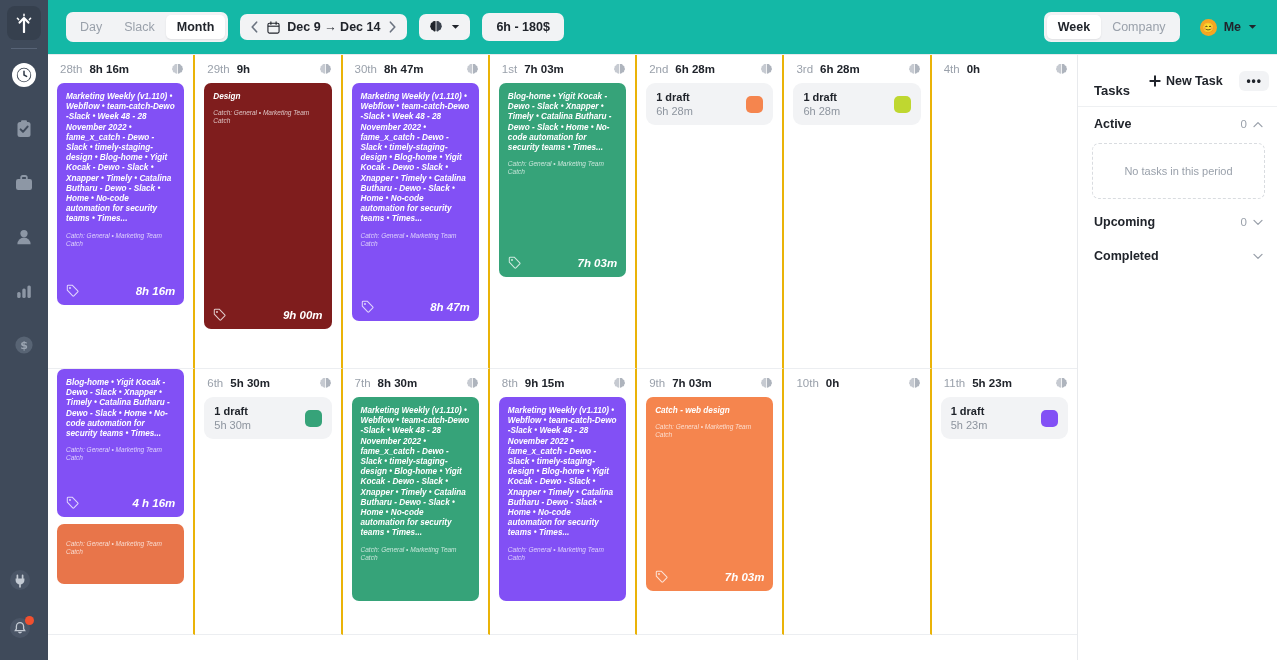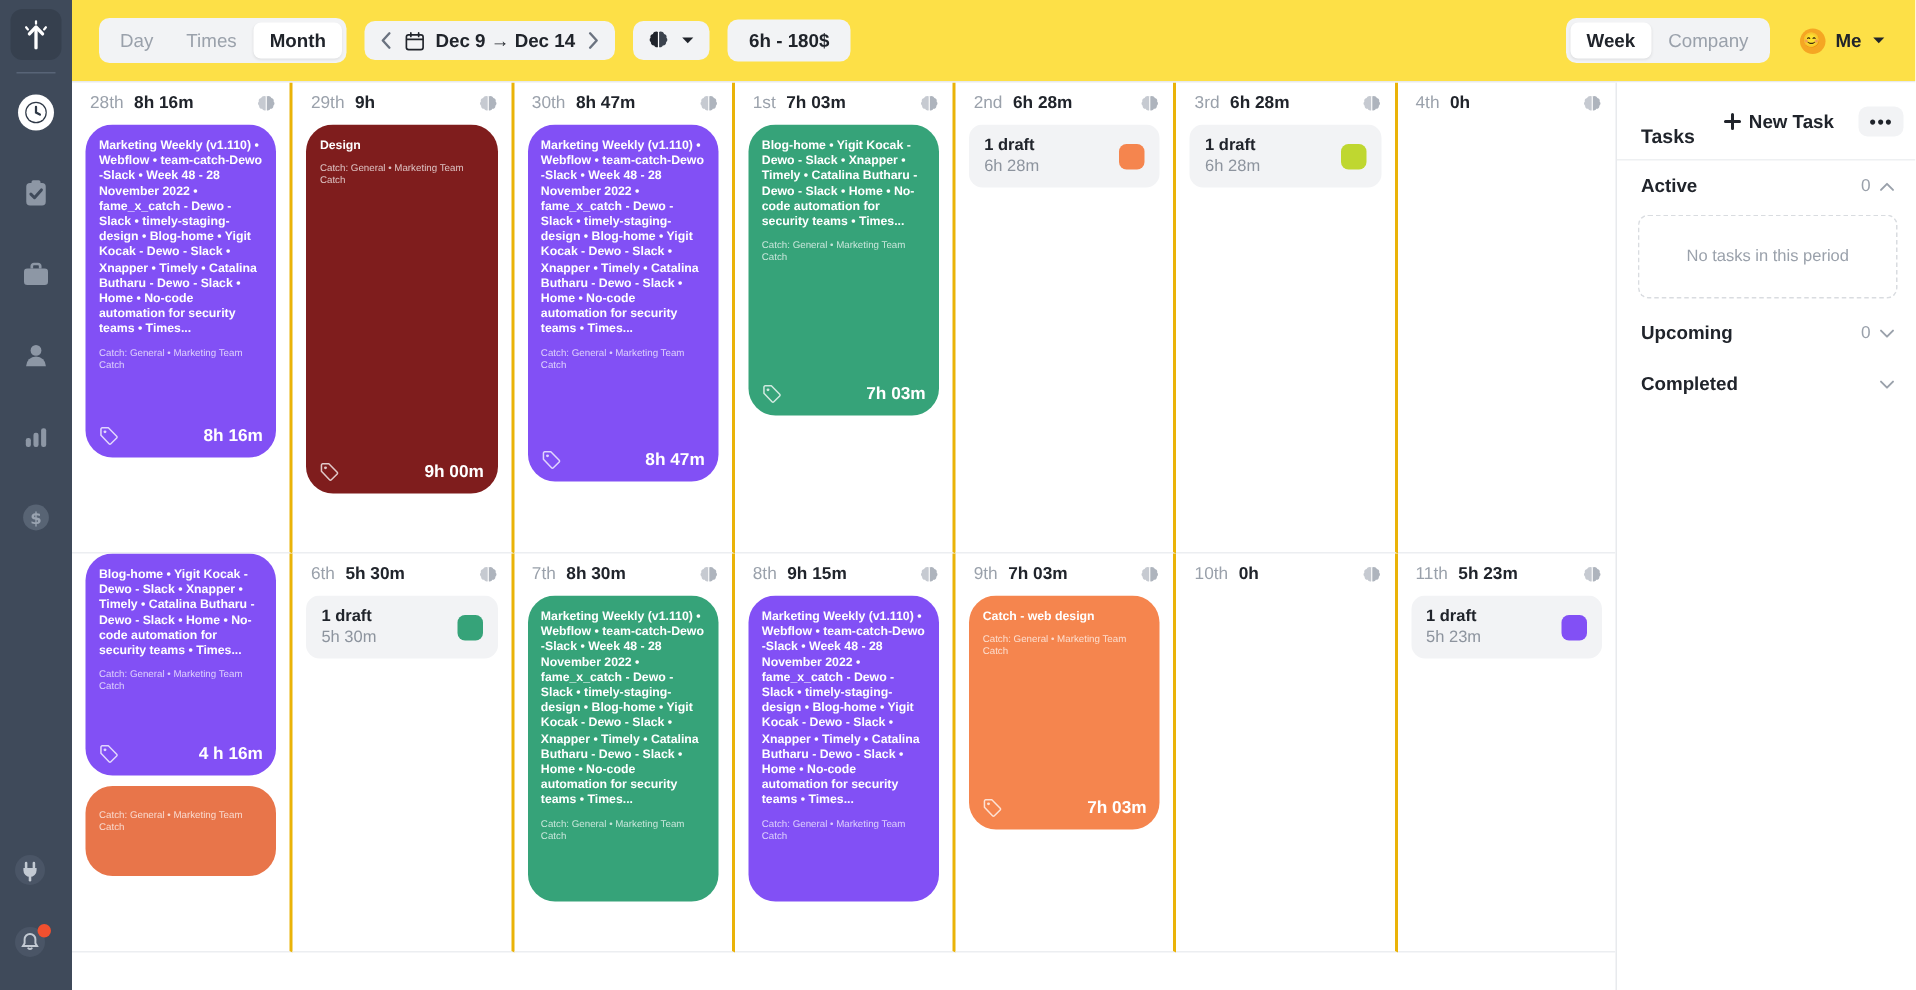--- a/index.html
+++ b/index.html
@@ -44,21 +44,21 @@
   }
 
   
   .main { flex: 1; display: flex; flex-direction: column; min-width: 0; }
 
   
   .toolbar {
     height: 54px; flex: 0 0 54px;
     display: flex; align-items: center;
     padding: 0 14px 0 18px;
-    background: #fde047;
+    background: #14b8a6;
     gap: 12px;
   }
   .seg {
     display: inline-flex; align-items: center;
     background: #f2f3f5; border-radius: 7px; padding: 3px;
   }
   .seg-btn {
     font-size: 12.5px; color: #9aa1ab; font-weight: 500;
     padding: 5px 11px; border-radius: 5px; cursor: pointer;
     white-space: nowrap;
@@ -126,27 +126,28 @@
     font-size: 11.5px;
   }
   .dnum { color: #9aa1ab; }
   .dtot { color: #20242b; font-weight: 700; }
   .dh-spacer { flex: 1; }
 
   .day-body { flex: 1; padding: 0 9px; overflow: hidden; display: flex; flex-direction: column; gap: 7px; }
 
   
   .card {
-    border-radius: 18px; color: #fff;
+    border-radius: 7px; color: #fff;
     padding: 9px 9px 8px 9px;
     position: relative;
     display: flex; flex-direction: column;
     cursor: pointer;
     overflow: hidden;
     flex: 0 0 auto;
+    font-style: italic;
   }
   .card .c-title {
     font-size: 8.2px; line-height: 10.2px; font-weight: 700;
     word-break: break-word;
   }
   .card .c-sub {
     font-size: 6.5px; line-height: 8.2px; margin-top: 7px;
     color: rgba(255,255,255,.72); word-break: break-word;
   }
   .card .c-foot {
@@ -301,21 +302,21 @@
       </div>
     </div>
   </div>
 
   <div class="main">
 
     <div class="toolbar">
 
       <div class="seg">
         <div class="seg-btn">Day</div>
-        <div class="seg-btn">Times</div>
+        <div class="seg-btn">Slack</div>
         <div class="seg-btn on">Month</div>
       </div>
 
       <div class="daterange">
         <span class="arrow-btn">
           <svg width="9" height="12" viewBox="0 0 9 12">
               <path d="M6.6 1.2 L2.2 6 L6.6 10.8" stroke="#6b7380" stroke-width="1.6" fill="none" stroke-linecap="round" stroke-linejoin="round"></path>
             </svg>
         </span>
         <span>
@@ -642,21 +643,21 @@
                   <span class="dh-spacer"></span>
                   <span>
                     <svg width="13" height="13" viewBox="0 0 14 14">
                       <path d="M7 1.6 c-1.2-1-3.2-.5-3.7 1 c-1.3.2-2 1.4-1.6 2.5 c-.9.8-.8 2.2.2 2.9 c-.2 1.3.9 2.4 2.2 2.3 c.4 1.2 2 1.6 3 .8 z" fill="#c6cad1"></path>
                       <path d="M7 1.6 c1.2-1 3.2-.5 3.7 1 c1.3.2 2 1.4 1.6 2.5 c.9.8.8 2.2-.2 2.9 c.2 1.3-.9 2.4-2.2 2.3 c-.4 1.2-2 1.6-3 .8 z" fill="#aeb4bd"></path>
                       <path d="M7 1.4 V12.4" stroke="#ffffff" stroke-width=".8"></path>
                     </svg>
                   </span>
                 </div>
                 <div class="day-body">
-                  <div class="card" style="background: rgb(245, 133, 78); height: 156px;">
+                  <div class="card" style="background: rgb(245, 133, 78); height: 194px;">
                     <div class="c-title">Catch - web design</div>
                     <div class="c-sub">Catch: General • Marketing Team Catch</div>
                     <div class="c-foot">
                       <span class="tag-ico">
                         <svg width="13" height="13" viewBox="0 0 14 14">
                           <path d="M1.4 6.6 V2.2 a.9.9 0 0 1 .9-.9 H6.7 L12.7 7.3 a.9.9 0 0 1 0 1.3 l-4.2 4.2 a.9.9 0 0 1 -1.3 0 z" stroke="rgba(255,255,255,.9)" stroke-width="1.1" fill="none" stroke-linejoin="round"></path>
                           <circle cx="4.3" cy="4.2" r="1.05" fill="rgba(255,255,255,.9)"></circle>
                         </svg>
                       </span>
                       <span class="c-dur">7h 03m</span>

